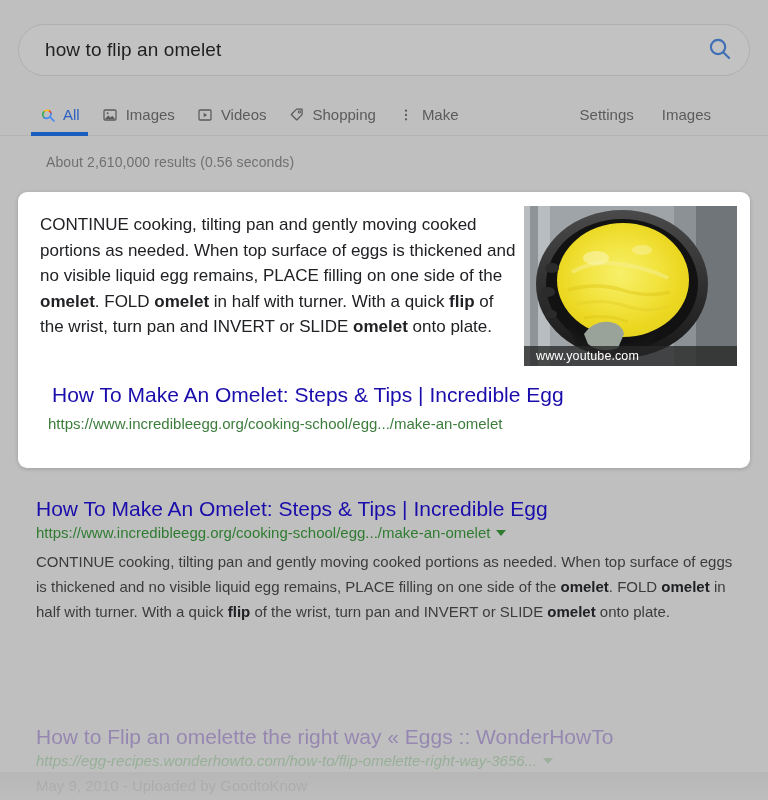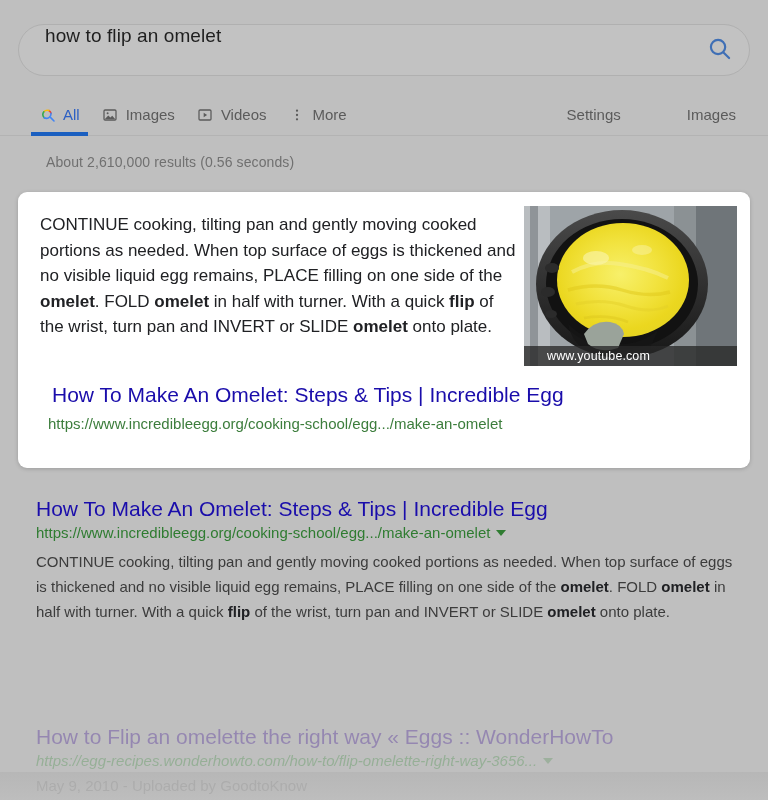--- a/index.html
+++ b/index.html
@@ -21,21 +21,21 @@
     position: absolute;
     left: 18px;
     top: 24px;
     width: 732px;
     height: 52px;
     box-sizing: border-box;
     border: 1px solid #b0b0b0;
     border-radius: 26px;
     background: #c2c2c2;
     display: flex;
-    align-items: flex-start;
+    align-items: center;
   }
   .search-input {
     flex: 1;
     border: none;
     outline: none;
     background: transparent;
     font-family: "Liberation Sans", sans-serif;
     font-size: 19px;
     color: #1f1f1f;
     padding: 0 0 0 26px;
@@ -98,22 +98,21 @@
     width: 17px;
     height: 17px;
     align-items: center;
     justify-content: center;
   }
   .tools-group {
     margin-left: auto;
     display: flex;
     align-items: center;
     height: 41px;
-    padding-right: 18px;
-    gap: 38px;
+    padding-right: 43px;
   }
   .plain-tab {
     font-size: 15px;
     color: #5b5b5b;
     padding: 0 14px;
     cursor: pointer;
     line-height: 41px;
   }
 
   
@@ -161,21 +160,21 @@
   .thumb-caption {
     position: absolute;
     left: 0;
     bottom: 0;
     width: 100%;
     height: 20px;
     line-height: 20px;
     background: rgba(40,40,40,0.78);
     color: #fff;
     font-size: 12.5px;
-    padding-left: 23px;
+    padding-left: 12px;
     box-sizing: border-box;
     letter-spacing: 0.1px;
   }
   .card-title {
     position: absolute;
     left: 34px;
     top: 190px;
     font-size: 21px;
     color: #1a0dab;
     line-height: 26px;
@@ -295,31 +294,40 @@
   <div class="tab">
     <span class="ticon">
       <svg width="16" height="16" viewBox="0 0 24 24" fill="none">
         <rect x="3" y="4.5" width="18" height="15" rx="1.6" stroke="#5b5b5b" stroke-width="1.9"></rect>
         <path d="M10 8.6l5.2 3.4-5.2 3.4z" fill="#5b5b5b"></path>
       </svg>
     </span>
     <span>Videos</span>
   </div>
 
+  <div class="tab">
+    <span class="ticon">
+      <svg width="16" height="16" viewBox="0 0 24 24" fill="none">
+        <path d="M3.4 11.2l8-8h8.2v8.2l-8 8z" stroke="#5b5b5b" stroke-width="1.9" stroke-linejoin="round"></path>
+        <circle cx="15.6" cy="7.4" r="1.7" stroke="#5b5b5b" stroke-width="1.6"></circle>
+      </svg>
+    </span>
+    <span>Shopping</span>
+  </div>
 
 
   <div class="tab">
     <span class="ticon">
       <svg width="16" height="16" viewBox="0 0 24 24">
         <circle cx="12" cy="5.6" r="1.7" fill="#5b5b5b"></circle>
         <circle cx="12" cy="12" r="1.7" fill="#5b5b5b"></circle>
         <circle cx="12" cy="18.4" r="1.7" fill="#5b5b5b"></circle>
       </svg>
     </span>
-    <span>More</span>
+    <span>Make</span>
   </div>
 
   <div class="tools-group">
     <div class="plain-tab">Settings</div>
     <div class="plain-tab">Images</div>
   </div>
 </div>
 
 <div class="stats">About 2,610,000 results (0.56 seconds)</div>
 

